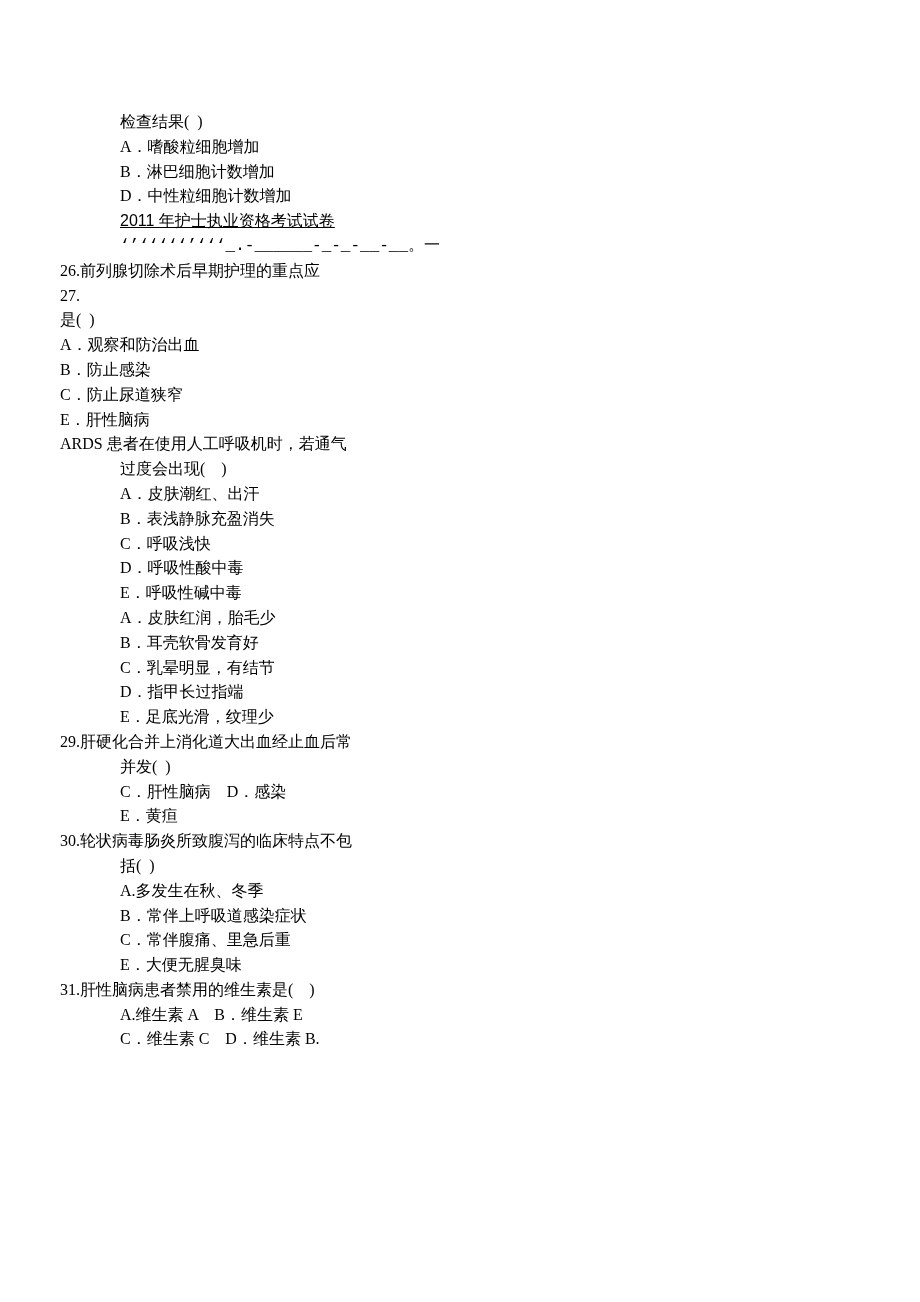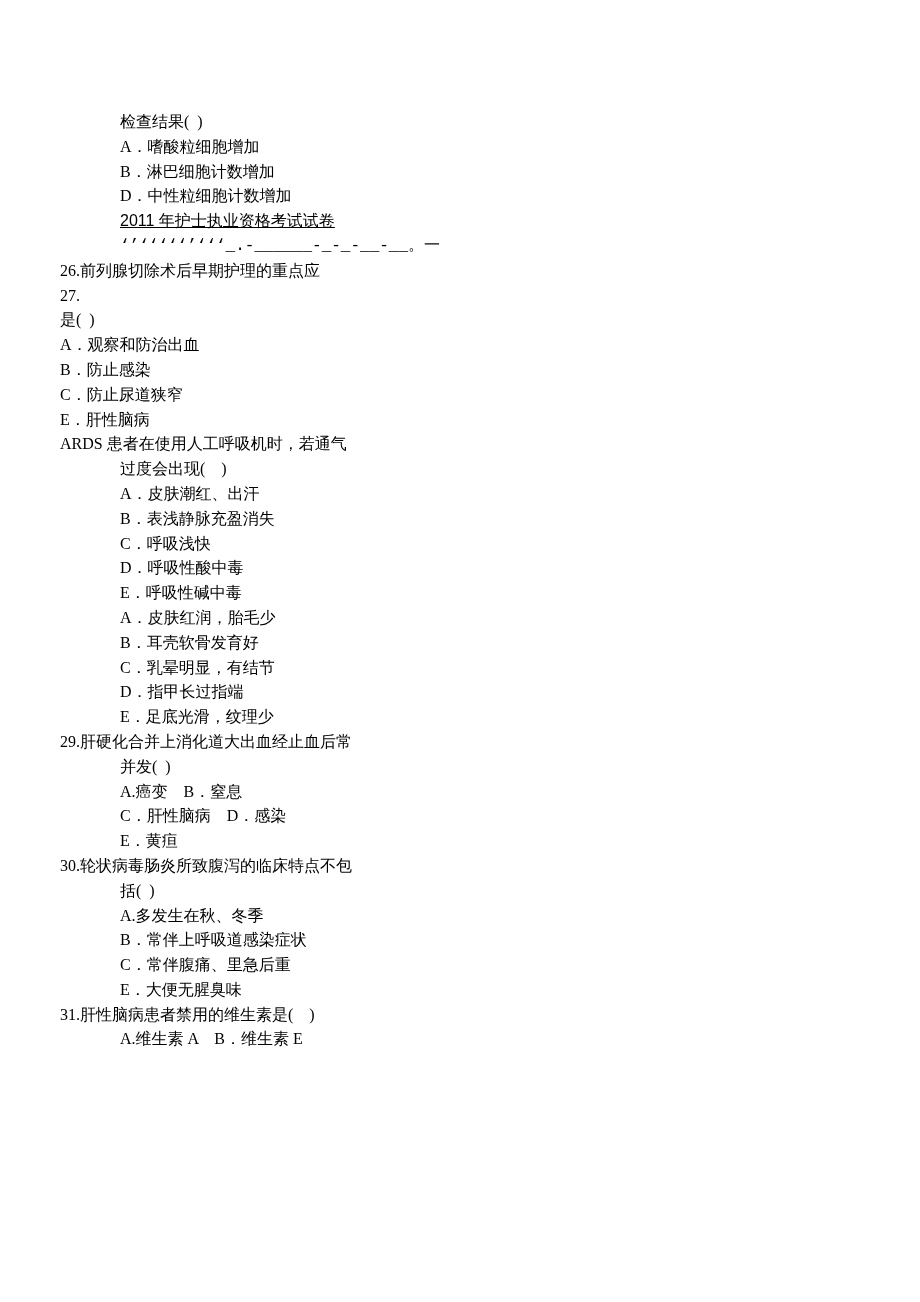--- a/index.html
+++ b/index.html
@@ -52,27 +52,27 @@
   <div class="indent1 line">E．呼吸性碱中毒</div>
 
   <div class="indent1 line">A．皮肤红润，胎毛少</div>
   <div class="indent1 line">B．耳壳软骨发育好</div>
   <div class="indent1 line">C．乳晕明显，有结节</div>
   <div class="indent1 line">D．指甲长过指端</div>
   <div class="indent1 line">E．足底光滑，纹理少</div>
 
   <div class="indent0 line">29.肝硬化合并上消化道大出血经止血后常</div>
   <div class="indent1 line">并发(  )</div>
-  <div class="indent1 line">A.癌变    B．窒息</div>
   <div class="indent1 line">C．肝性脑病    D．感染</div>
   <div class="indent1 line">E．黄疸</div>
 
   <div class="indent0 line">30.轮状病毒肠炎所致腹泻的临床特点不包</div>
   <div class="indent1 line">括(  )</div>
   <div class="indent1 line">A.多发生在秋、冬季</div>
   <div class="indent1 line">B．常伴上呼吸道感染症状</div>
   <div class="indent1 line">C．常伴腹痛、里急后重</div>
   <div class="indent1 line">E．大便无腥臭味</div>
 
   <div class="indent0 line">31.肝性脑病患者禁用的维生素是(    )</div>
   <div class="indent1 line">A.维生素 A    B．维生素 E</div>
+  <div class="indent1 line">C．维生素 C    D．维生素 B.</div>
 
 </div>
 
 </body></html>

